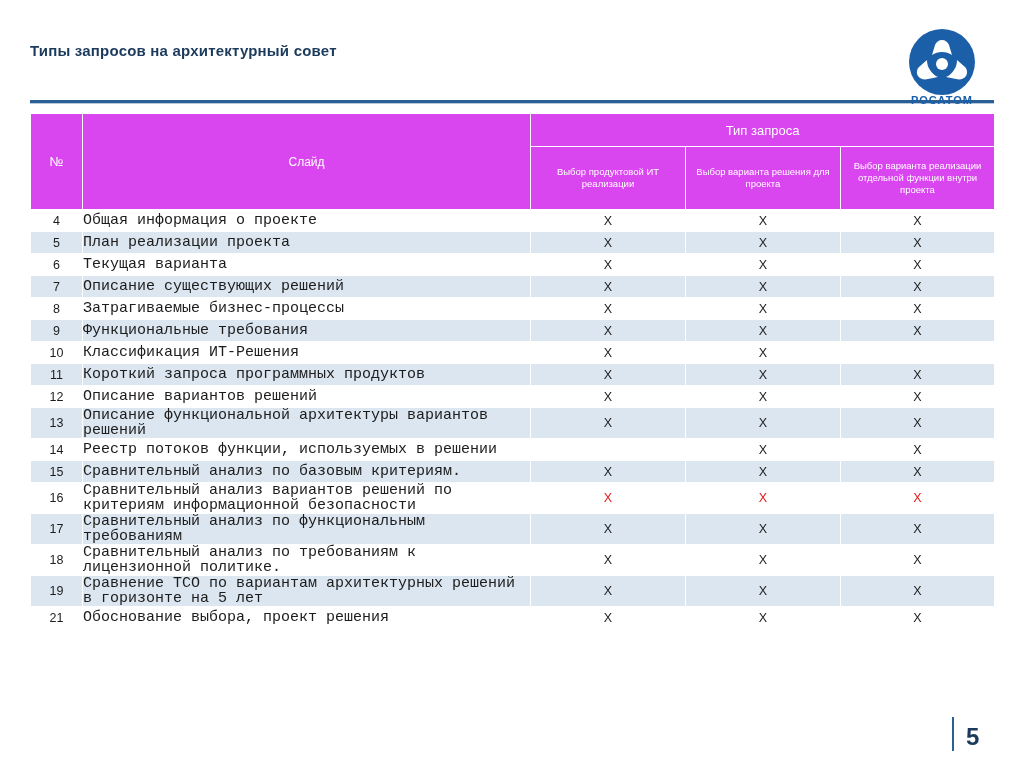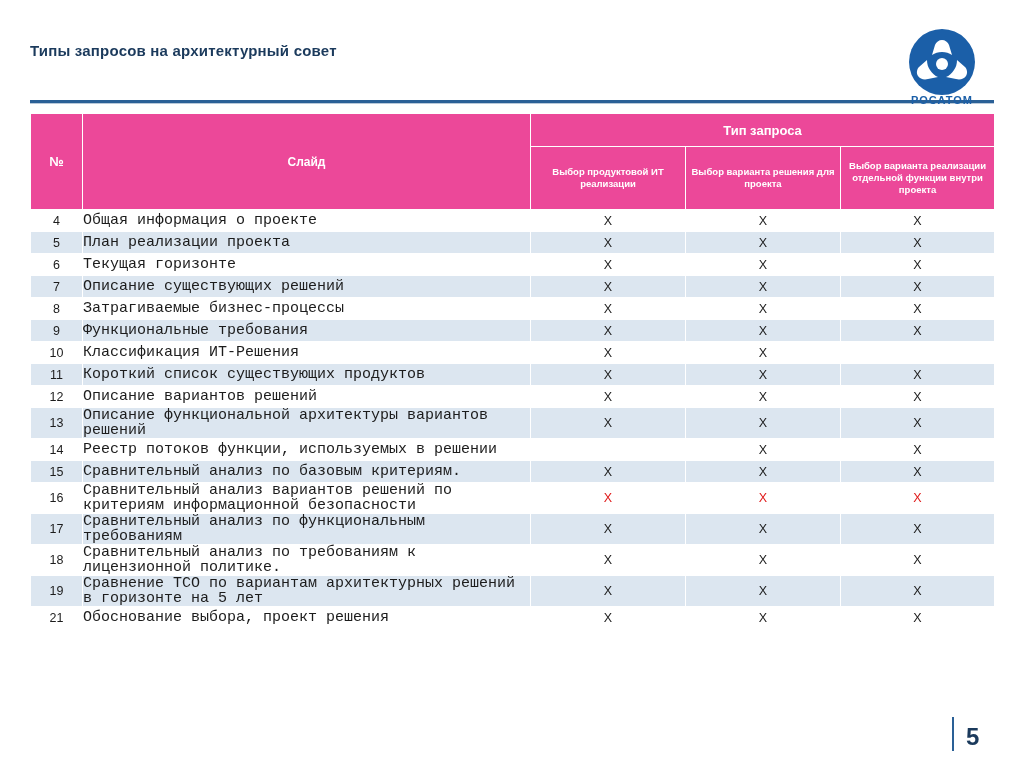--- a/index.html
+++ b/index.html
@@ -61,25 +61,25 @@
     top: 113px;
     width: 964px;
     border-collapse: collapse;
     table-layout: fixed;
   }
   table.main th, table.main td {
     border: 1px solid #ffffff;
     padding: 0;
   }
   .hdr {
-    background: #ec4899;
+    background: #d946ef;
     color: #ffffff;
     text-align: center;
     vertical-align: middle;
-    font-weight: bold;
+    font-weight: normal;
   }
   .hdr-main {
     font-size: 13px;
     height: 32px;
   }
   .hdr-num {
     font-size: 13px;
   }
   .hdr-slide {
     font-size: 12px;
@@ -183,21 +183,21 @@
         </tr>
         <tr class="row-even">
           <td class="num">5</td>
           <td class="slide-name">План реализации проекта</td>
           <td class="mark">X</td>
           <td class="mark">X</td>
           <td class="mark">X</td>
         </tr>
         <tr class="row-odd">
           <td class="num">6</td>
-          <td class="slide-name">Текущая горизонте</td>
+          <td class="slide-name">Текущая варианта</td>
           <td class="mark">X</td>
           <td class="mark">X</td>
           <td class="mark">X</td>
         </tr>
         <tr class="row-even">
           <td class="num">7</td>
           <td class="slide-name">Описание существующих решений</td>
           <td class="mark">X</td>
           <td class="mark">X</td>
           <td class="mark">X</td>
@@ -218,21 +218,21 @@
         </tr>
         <tr class="row-odd">
           <td class="num">10</td>
           <td class="slide-name">Классификация ИТ-Решения</td>
           <td class="mark">X</td>
           <td class="mark">X</td>
           <td class="mark"></td>
         </tr>
         <tr class="row-even">
           <td class="num">11</td>
-          <td class="slide-name">Короткий список существующих продуктов</td>
+          <td class="slide-name">Короткий запроса программных продуктов</td>
           <td class="mark">X</td>
           <td class="mark">X</td>
           <td class="mark">X</td>
         </tr>
         <tr class="row-odd">
           <td class="num">12</td>
           <td class="slide-name">Описание вариантов решений</td>
           <td class="mark">X</td>
           <td class="mark">X</td>
           <td class="mark">X</td>

